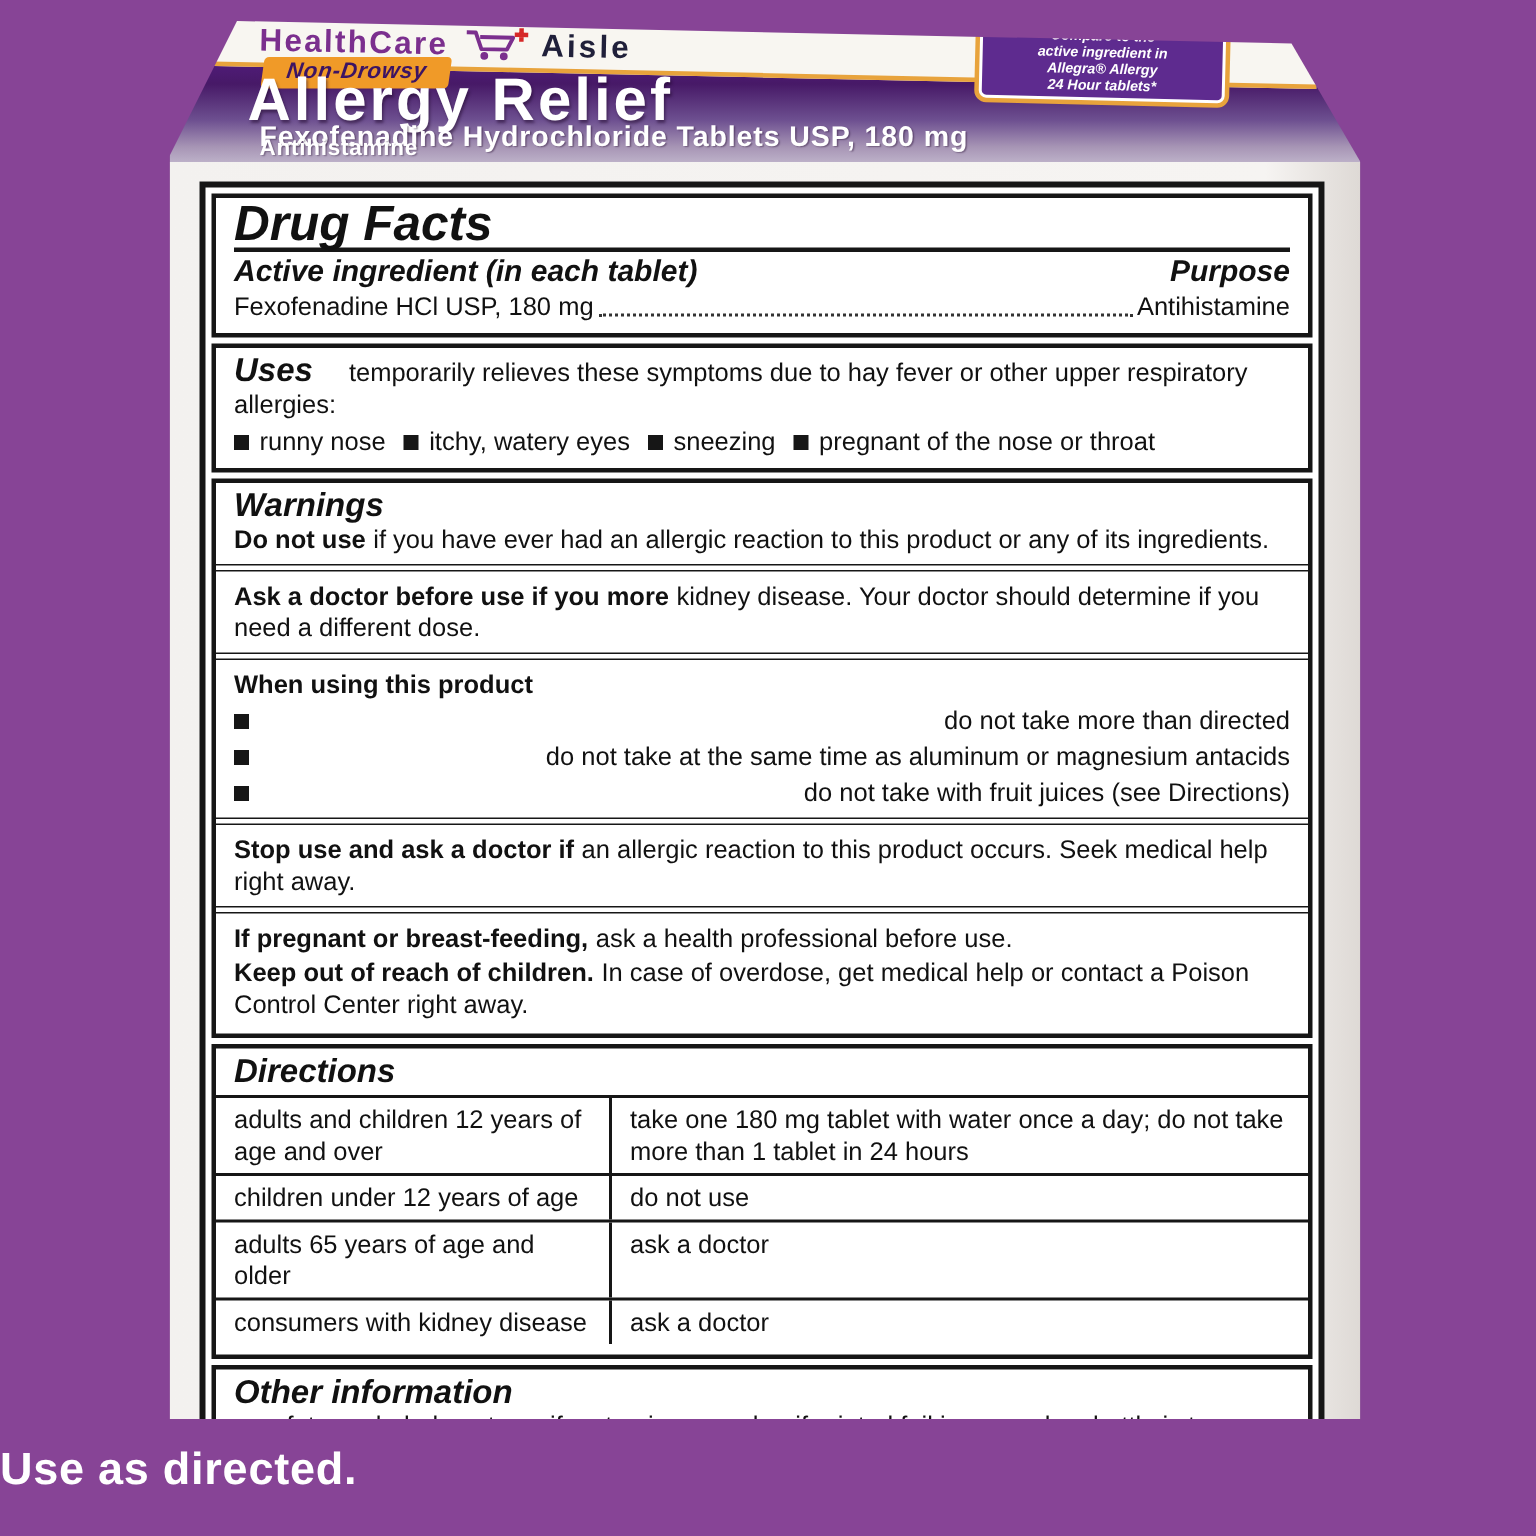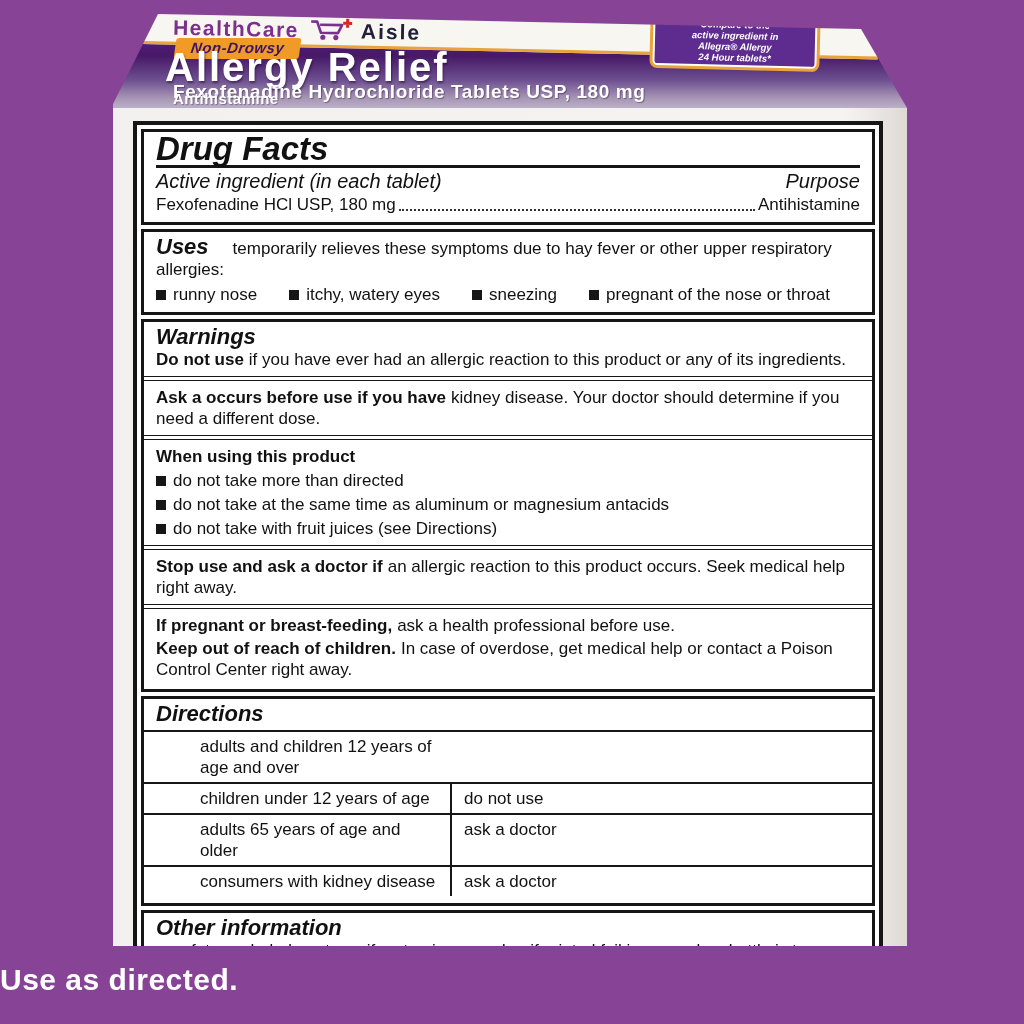--- a/index.html
+++ b/index.html
@@ -38,36 +38,36 @@
   
   .face{position:absolute;left:0;top:100px;width:100%;height:964px;
         background:linear-gradient(90deg,#f3f1ef 0%,#f6f4f2 92%,#ded9d5 100%);}
   .panel{position:absolute;left:20px;top:13px;width:750px;border:4px solid #161616;background:#fff;
          padding:4px;box-sizing:border-box;}
   .sec{border:3px solid #161616;background:#fff;margin-bottom:4px;padding:4px 12px 7px;
        color:#111;font-size:17px;line-height:21px;}
   .sec:last-child{margin-bottom:0;}
   .df-title{font-size:33px;font-weight:bold;font-style:italic;letter-spacing:0;padding-top:2px;}
   .df-rule{border:none;border-top:3px solid #161616;margin:6px 0 3px;}
-  .ai-head{display:flex;justify-content:space-between;font-size:20px;font-weight:normal;font-style:italic;}
+  .ai-head{display:flex;justify-content:space-between;font-size:20px;font-weight:bold;font-style:italic;}
   .ai-row{display:flex;align-items:flex-end;margin-top:2px;}
   .leader{flex:1;border-bottom:2px dotted #333;margin:0 3px 4px;}
   .inline-head{font-size:22px;font-weight:bold;font-style:italic;margin-right:24px;}
-  .bullets{display:flex;gap:32px;margin-top:4px;flex-wrap:wrap;}
+  .bullets{display:flex;gap:12px;margin-top:4px;flex-wrap:wrap;}
   .bullet-item{display:flex;align-items:center;}
   .sq{width:10px;height:10px;background:#161616;margin-right:7px;flex:0 0 auto;}
   .whead{font-size:22px;font-weight:bold;font-style:italic;margin-bottom:1px;}
   .wpar{margin:2px 0;}
   .bhead{font-weight:bold;margin-right:5px;}
   .wsep{height:3px;border-top:1.5px solid #161616;border-bottom:1.5px solid #161616;
         margin:6px -12px;}
-  .wbullet{display:flex;align-items:flex-start;margin:3px 0;}
+  .wbullet{display:flex;align-items:flex-start;margin:3px 0;justify-content:space-between;}
   .wbullet .sq{margin-top:6px;}
   .dtable{margin:6px -12px 0;border-top:2.5px solid #161616;}
-  .drow{display:flex;padding-left:44px;}
+  .drow{display:flex;}
   .drow:not(:last-child){border-bottom:2.5px solid #161616;}
   .dcol1{width:262px;box-sizing:border-box;padding:4px 8px 4px 12px;flex:0 0 auto;}
   .dcol2{flex:1;border-left:2px solid #161616;padding:4px 10px 4px 12px;}
   .oi-bullets .wbullet{margin:2px 0;}
 
   .footer-text{position:absolute;left:0;top:963px;width:100%;text-align:left;color:#fff;
                font-size:30px;font-weight:bold;letter-spacing:.5px;}
 </style>
 </head>
 <body>
@@ -147,21 +147,21 @@
           </div>
         </div>
 
         <div class="sec">
           <div class="whead">Warnings</div>
           <div class="wpar">
             <span class="bhead">Do not use</span><span>if you have ever had an allergic reaction to this product or any of its ingredients.</span>
           </div>
           <div class="wsep"></div>
           <div class="wpar">
-            <span class="bhead">Ask a occurs before use if you have</span><span>kidney disease. Your doctor should determine if you need a different dose.</span>
+            <span class="bhead">Ask a doctor before use if you more</span><span>kidney disease. Your doctor should determine if you need a different dose.</span>
           </div>
           <div class="wsep"></div>
           <div class="wpar">
             <span class="bhead">When using this product</span>
             <div class="wbullet">
                 <span class="sq"></span>
                 <span>do not take more than directed</span>
               </div>
             <div class="wbullet">
                 <span class="sq"></span>
@@ -183,20 +183,21 @@
           <div class="wpar">
             <span class="bhead">Keep out of reach of children.</span><span>In case of overdose, get medical help or contact a Poison Control Center right away.</span>
           </div>
         </div>
 
         <div class="sec">
           <div class="whead">Directions</div>
           <div class="dtable">
             <div class="drow">
               <div class="dcol1">adults and children 12 years of age and over</div>
+              <div class="dcol2">take one 180 mg tablet with water once a day; do not take more than 1 tablet in 24 hours</div>
             </div>
             <div class="drow">
               <div class="dcol1">children under 12 years of age</div>
               <div class="dcol2">do not use</div>
             </div>
             <div class="drow">
               <div class="dcol1">adults 65 years of age and older</div>
               <div class="dcol2">ask a doctor</div>
             </div>
             <div class="drow">

